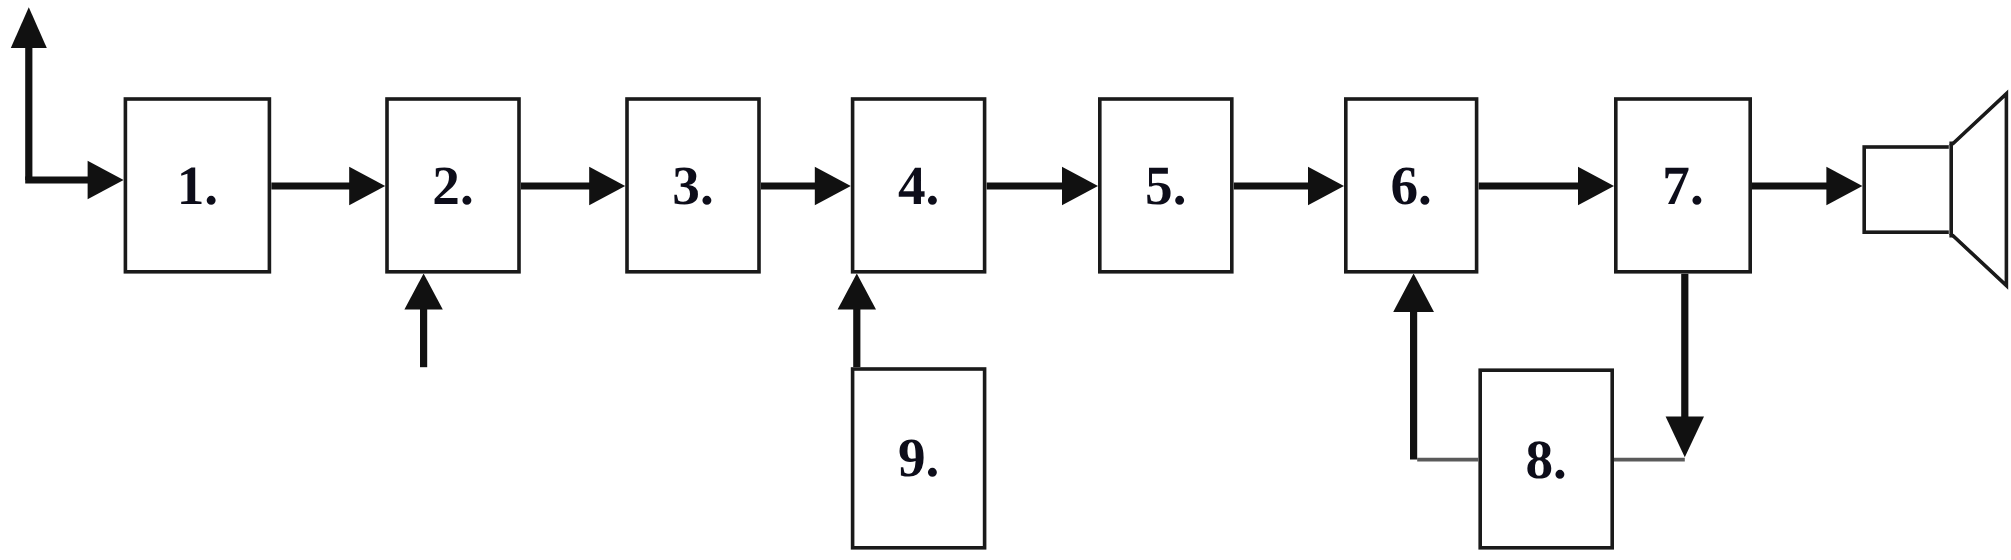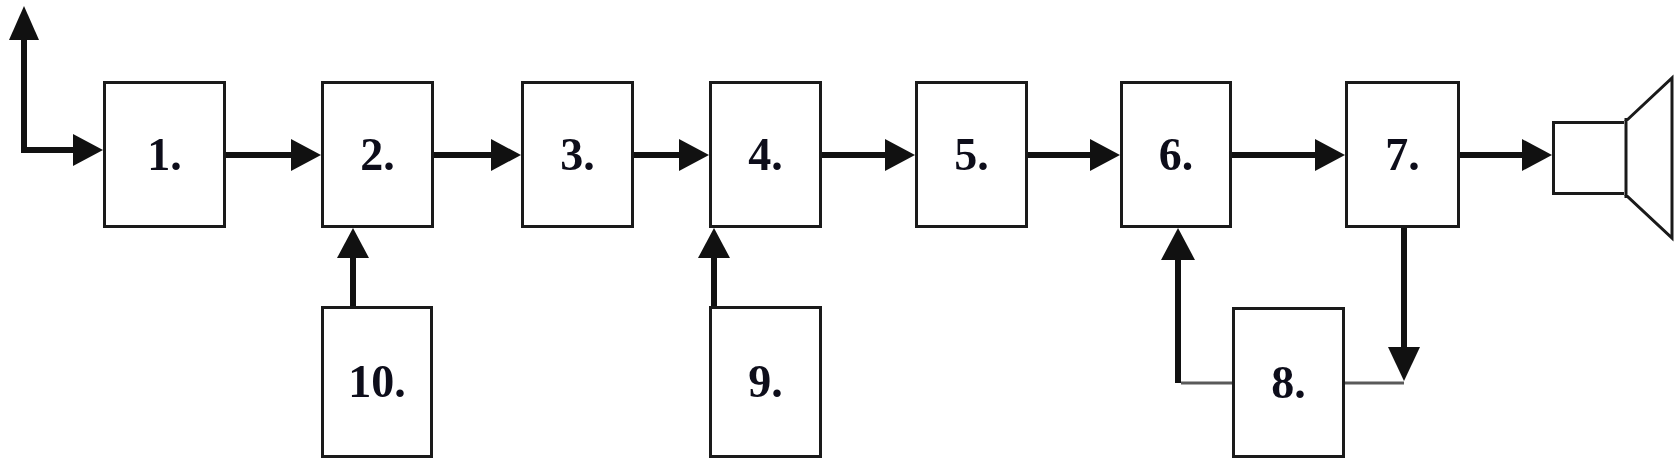--- a/index.html
+++ b/index.html
@@ -165,23 +165,20 @@
   </div>
 
   <div class="blk" style="left:1232px; top:307px; width:113px; height:151px;">
     <span class="blk-label">8.</span>
   </div>
 
   <div class="blk" style="left:709px; top:306px; width:113px; height:152px;">
     <span class="blk-label">9.</span>
   </div>
 
-  <div class="blk" style="left:321px; top:306px; width:112px; height:152px;">
-    <span class="blk-label">10.</span>
-  </div>
 
   <div class="spk-body" style="left:1552px; top:121px; width:76px; height:74px;"></div>
 
   <svg class="overlay" viewBox="0 0 1676 467" xmlns="http://www.w3.org/2000/svg">
     <g>
       <polygon points="1626,121 1672,78 1672,238 1626,195" fill="#ffffff" stroke="#1a1a1a" stroke-width="3" stroke-linejoin="miter"></polygon>
       <line x1="1626" y1="121" x2="1626" y2="195" stroke="#ffffff" stroke-width="4"></line>
       <line x1="1626" y1="118" x2="1626" y2="198" stroke="#1a1a1a" stroke-width="3"></line>
     </g>
   </svg>

